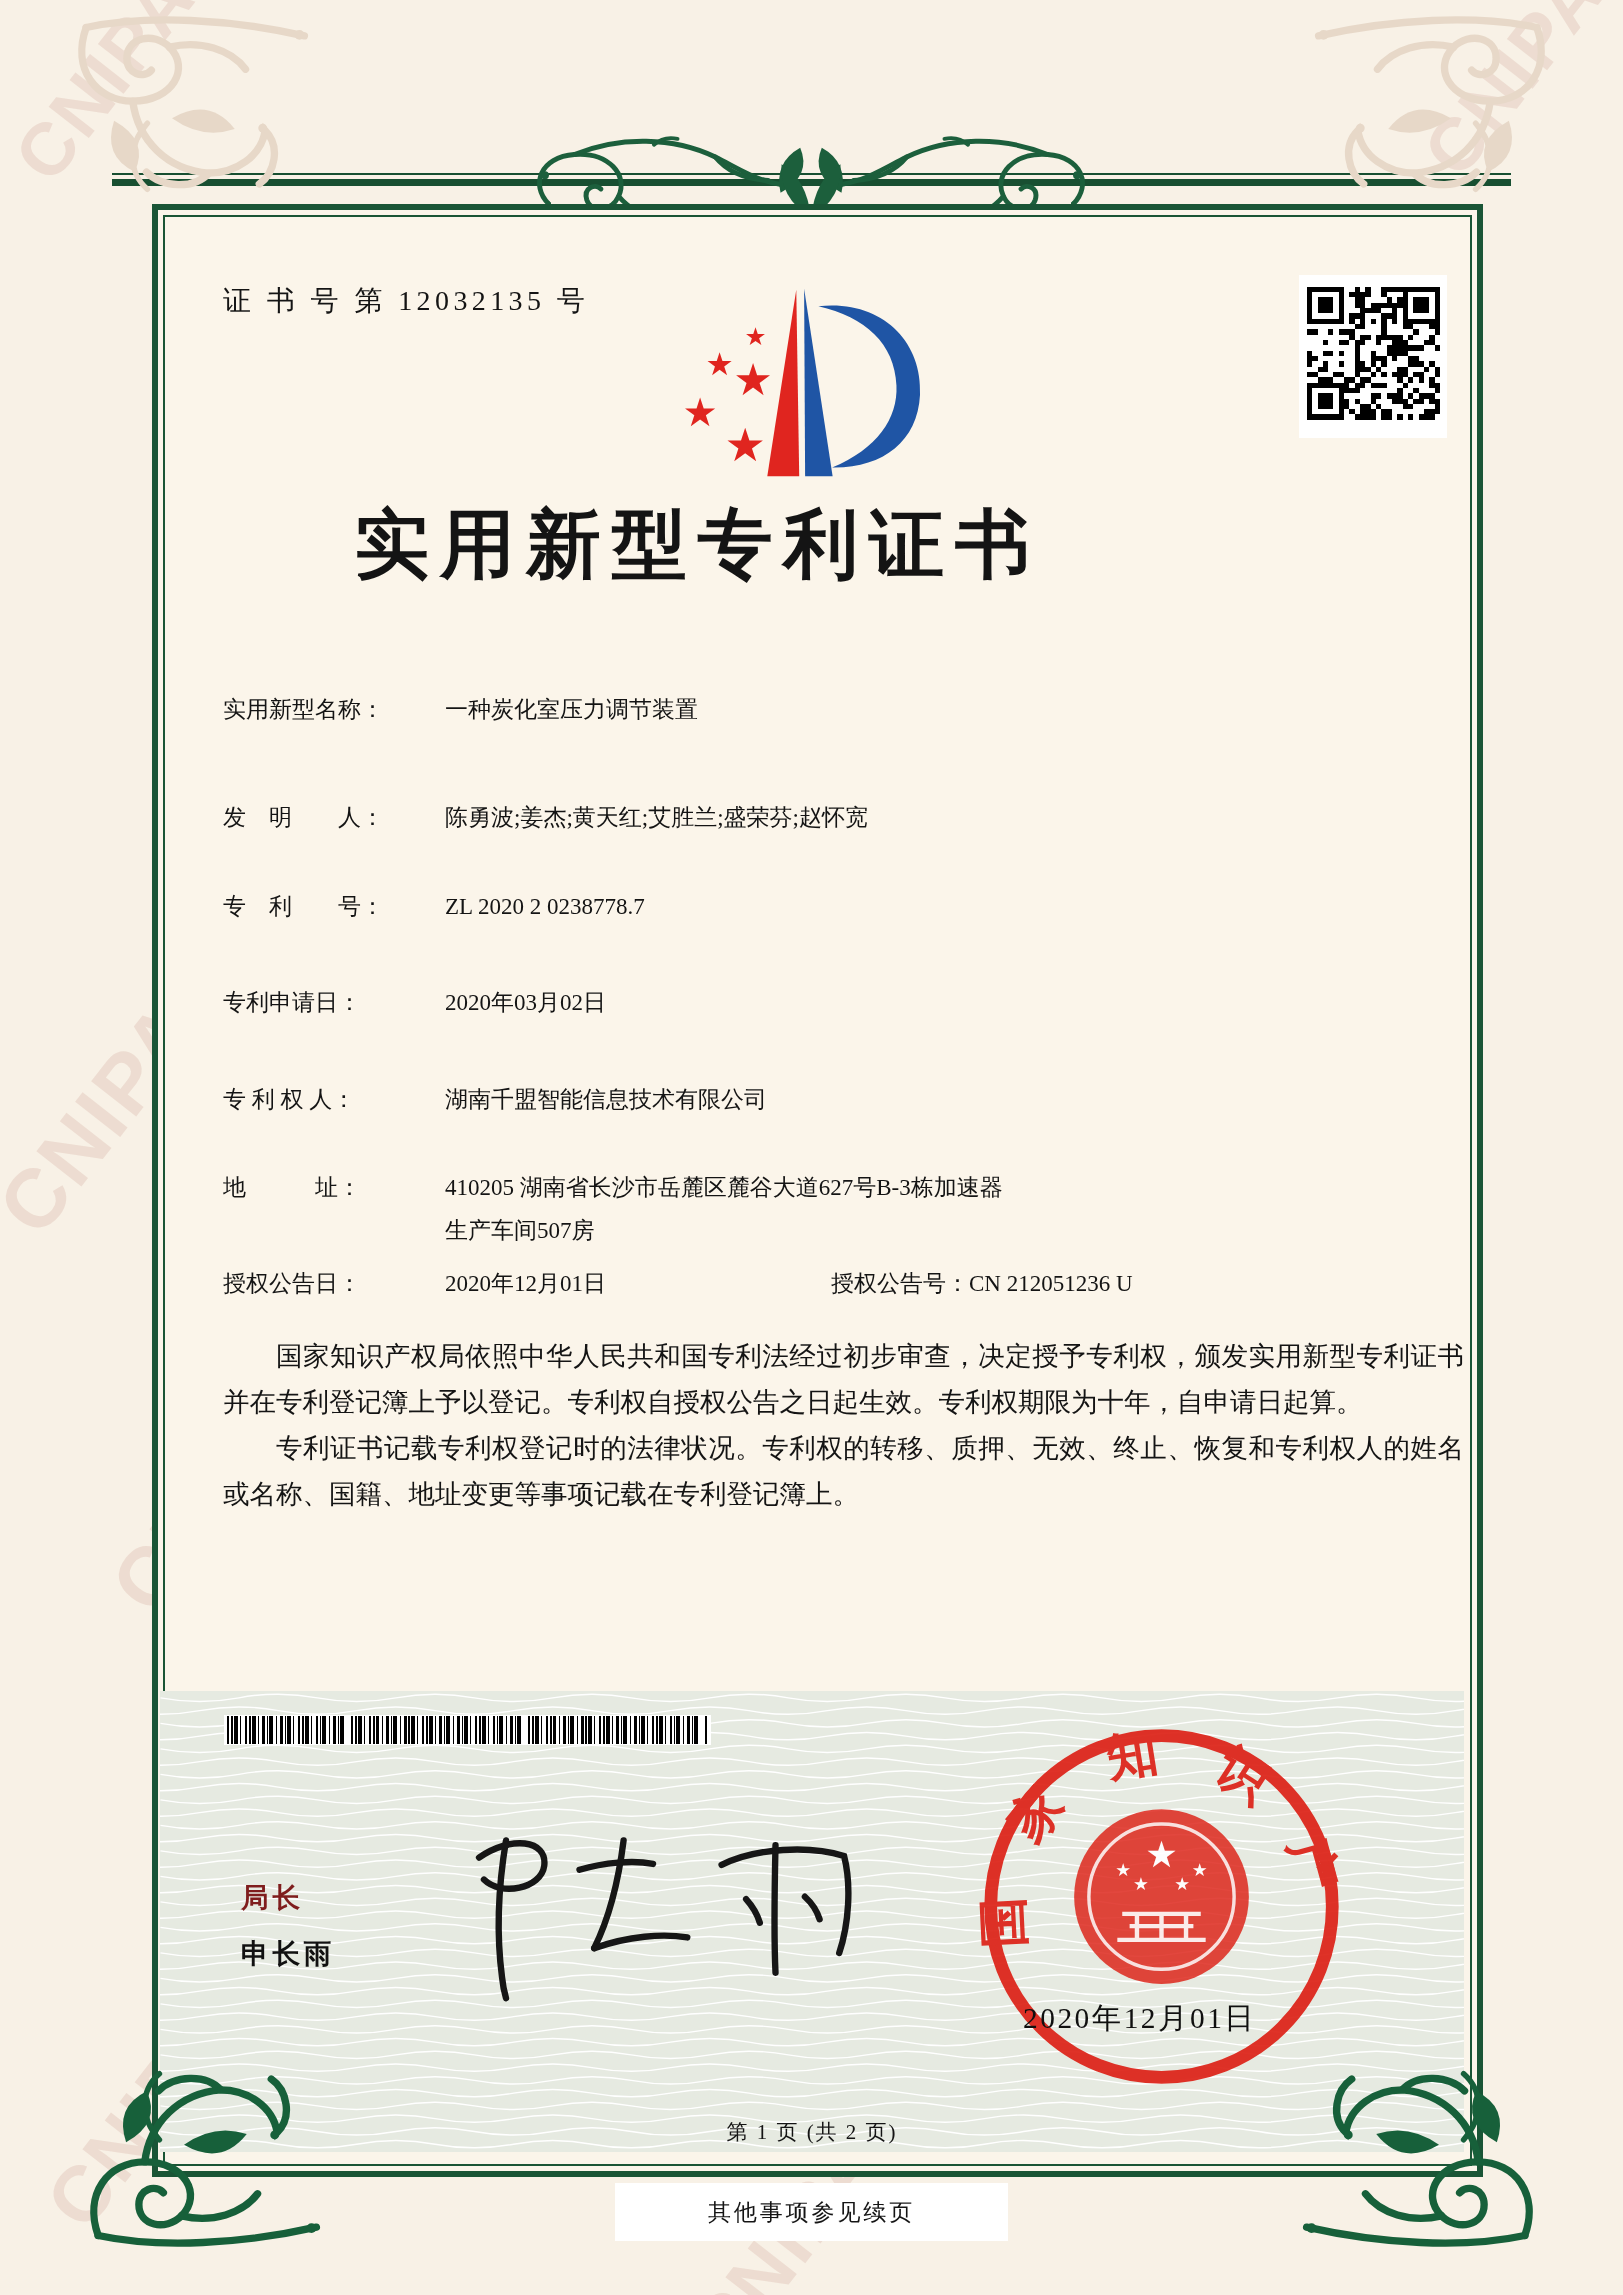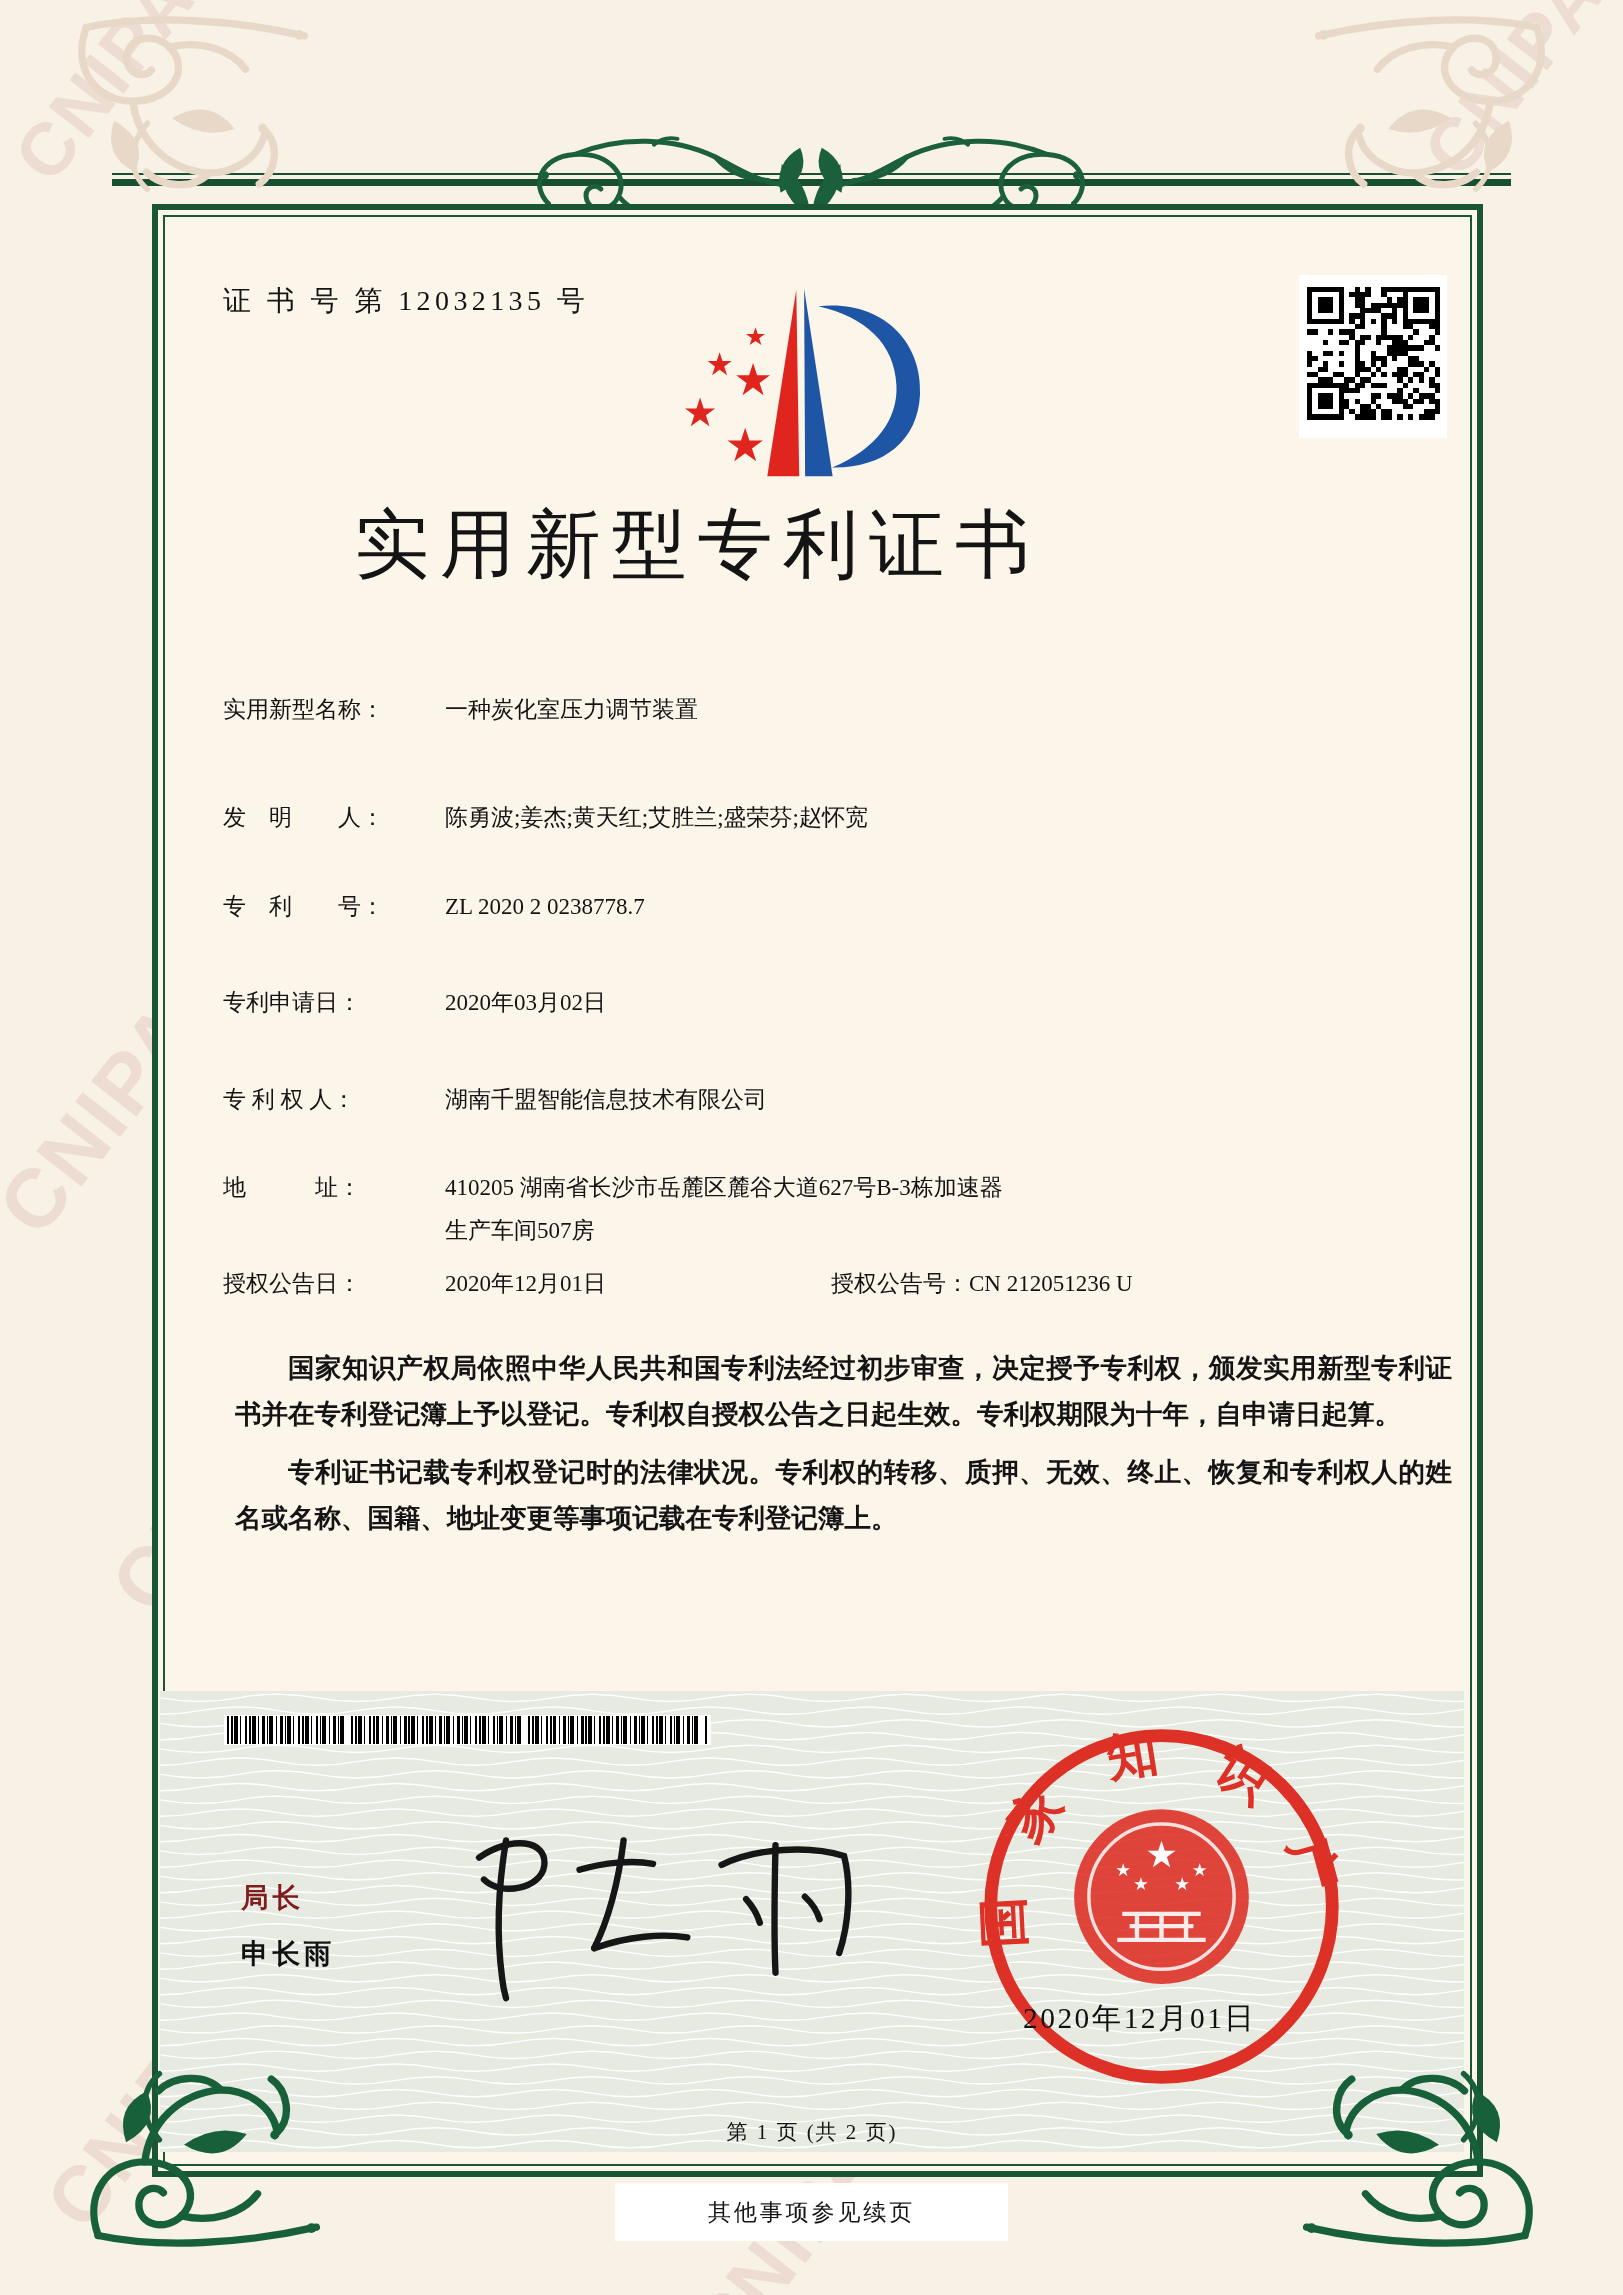--- a/index.html
+++ b/index.html
@@ -21,29 +21,29 @@
   
   .fl{position:absolute;pointer-events:none;}
   
   .certno{position:absolute;left:223px;top:282px;font-size:28px;letter-spacing:4.4px;}
   .qrbox{position:absolute;left:1299px;top:275px;width:148px;height:163px;background:#ffffff;}
   #qr{position:absolute;left:7.9px;top:11.8px;width:133px;height:133px;display:grid;
       grid-template-columns:repeat(25,1fr);grid-template-rows:repeat(25,1fr);}
   #qr div.on{background:#000;}
   .logo{position:absolute;left:671px;top:271px;}
   .title{position:absolute;left:0;top:495px;width:1395px;text-align:center;
-         font-size:75px;font-weight:normal;letter-spacing:10.8px;}
+         font-size:75px;font-weight:bold;letter-spacing:10.8px;}
   
   .row{position:absolute;left:223px;font-size:23px;white-space:nowrap;}
   .lab{display:inline-block;min-width:222px;}
   .row2col .col2{position:absolute;left:608px;top:0;white-space:nowrap;}
   
   .paras{position:absolute;left:223px;top:1334px;width:1241px;font-size:26.5px;
          line-height:1.73;text-align:justify;}
-  .paras p{margin:12px;text-indent:2em;font-weight:bold;}
+  .paras p{margin:0;text-indent:2em;}
   
   .band{position:absolute;left:160px;top:1691px;width:1304px;height:461px;background:#e6eae1;overflow:hidden;}
   .barcode{position:absolute;left:64px;top:23.6px;width:487px;height:30px;background:#fff;
      }
   .barcode .bars{position:absolute;inset:1px 2.9px;background:
       repeating-linear-gradient(90deg,#000 0 2.5px,#fff 2.5px 4.4px,#000 4.4px 5.9px,#fff 5.9px 6.9px,
       #000 6.9px 10.8px,#fff 10.8px 13.3px,#000 13.3px 14.2px,#fff 14.2px 17.7px);}
   .dtitle{position:absolute;left:81px;top:189px;font-family:"Liberation Sans",sans-serif;
           font-weight:bold;font-size:27.5px;letter-spacing:3.9px;color:#7f1d1d;}
   .dname{position:absolute;left:81px;top:245px;font-family:"Liberation Sans",sans-serif;

